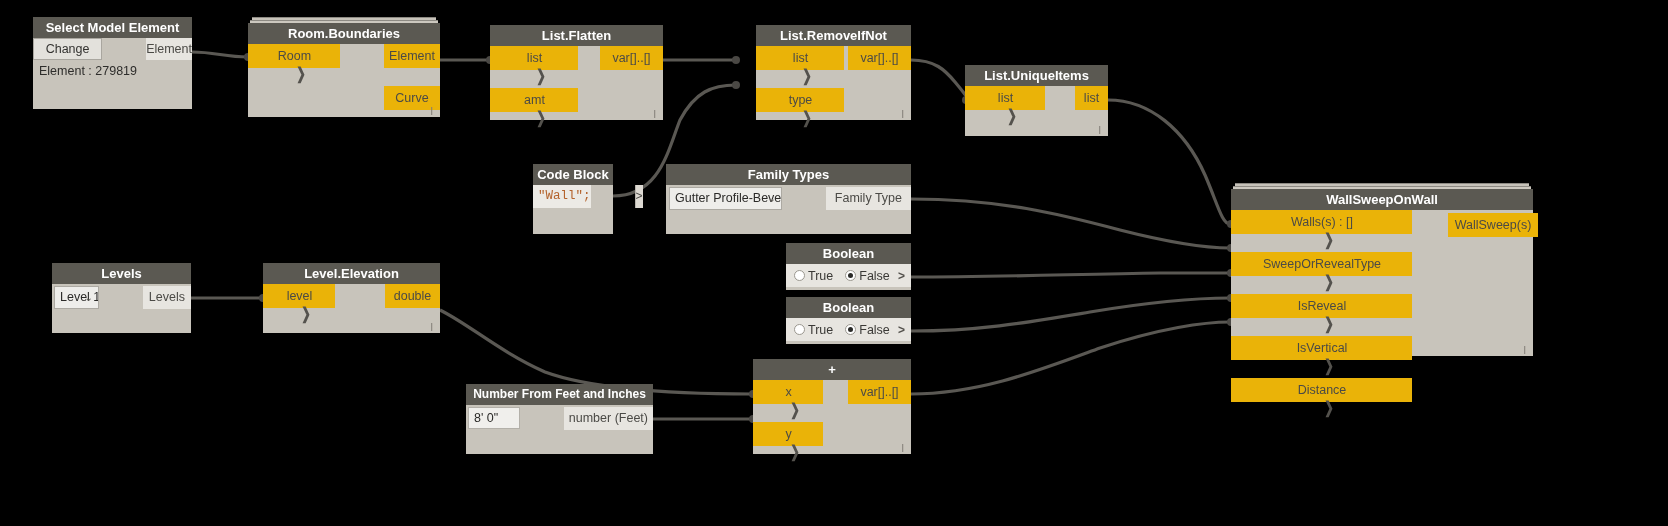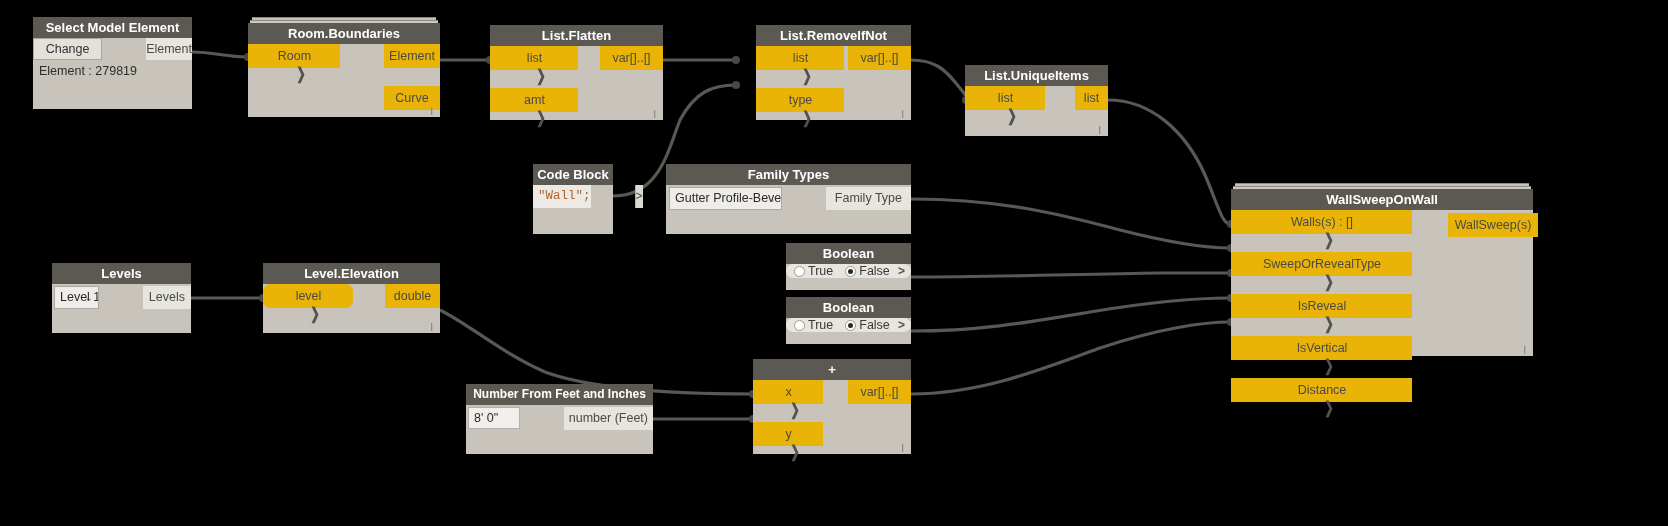--- a/index.html
+++ b/index.html
@@ -197,26 +197,25 @@
   .info-text {
     color: #2e2d2b;
     font-size: 12.5px;
     padding: 4px 0 0 6px;
     white-space: nowrap;
   }
   .radio-row {
     background: #e7e5e0;
     display: flex;
     align-items: center;
-    height: 14px;
+    height: 23px;
     box-sizing: border-box;
     padding-left: 8px;
     font-size: 12.5px;
     color: #3a3936;
-    border-radius: 11px;
   }
   .radio {
     width: 11px;
     height: 11px;
     border-radius: 50%;
     background: #ffffff;
     border: 1px solid #9b9890;
     box-sizing: border-box;
     display: inline-block;
     position: relative;
@@ -475,21 +474,21 @@
         <div class="plain-out" style="height:23px;line-height:23px;padding:0 6px;">Levels</div>
       </div>
     </div>
   </div>
 
   <div class="node" style="left:263px; top:263px; width:177px; height:70px;">
     <div class="node-body">
       <div class="node-title">Level.Elevation</div>
       <div class="ports">
         <div class="col-in">
-          <div class="port in" style="width:90px;border-radius:7px;">
+          <div class="port in" style="width:72px;">
             <span>level</span>
             <span class="chev">❯</span>
           </div>
         </div>
         <div class="col-out">
           <div class="port out" style="width:55px;">
             <span>double</span>
           </div>
         </div>
       </div>

